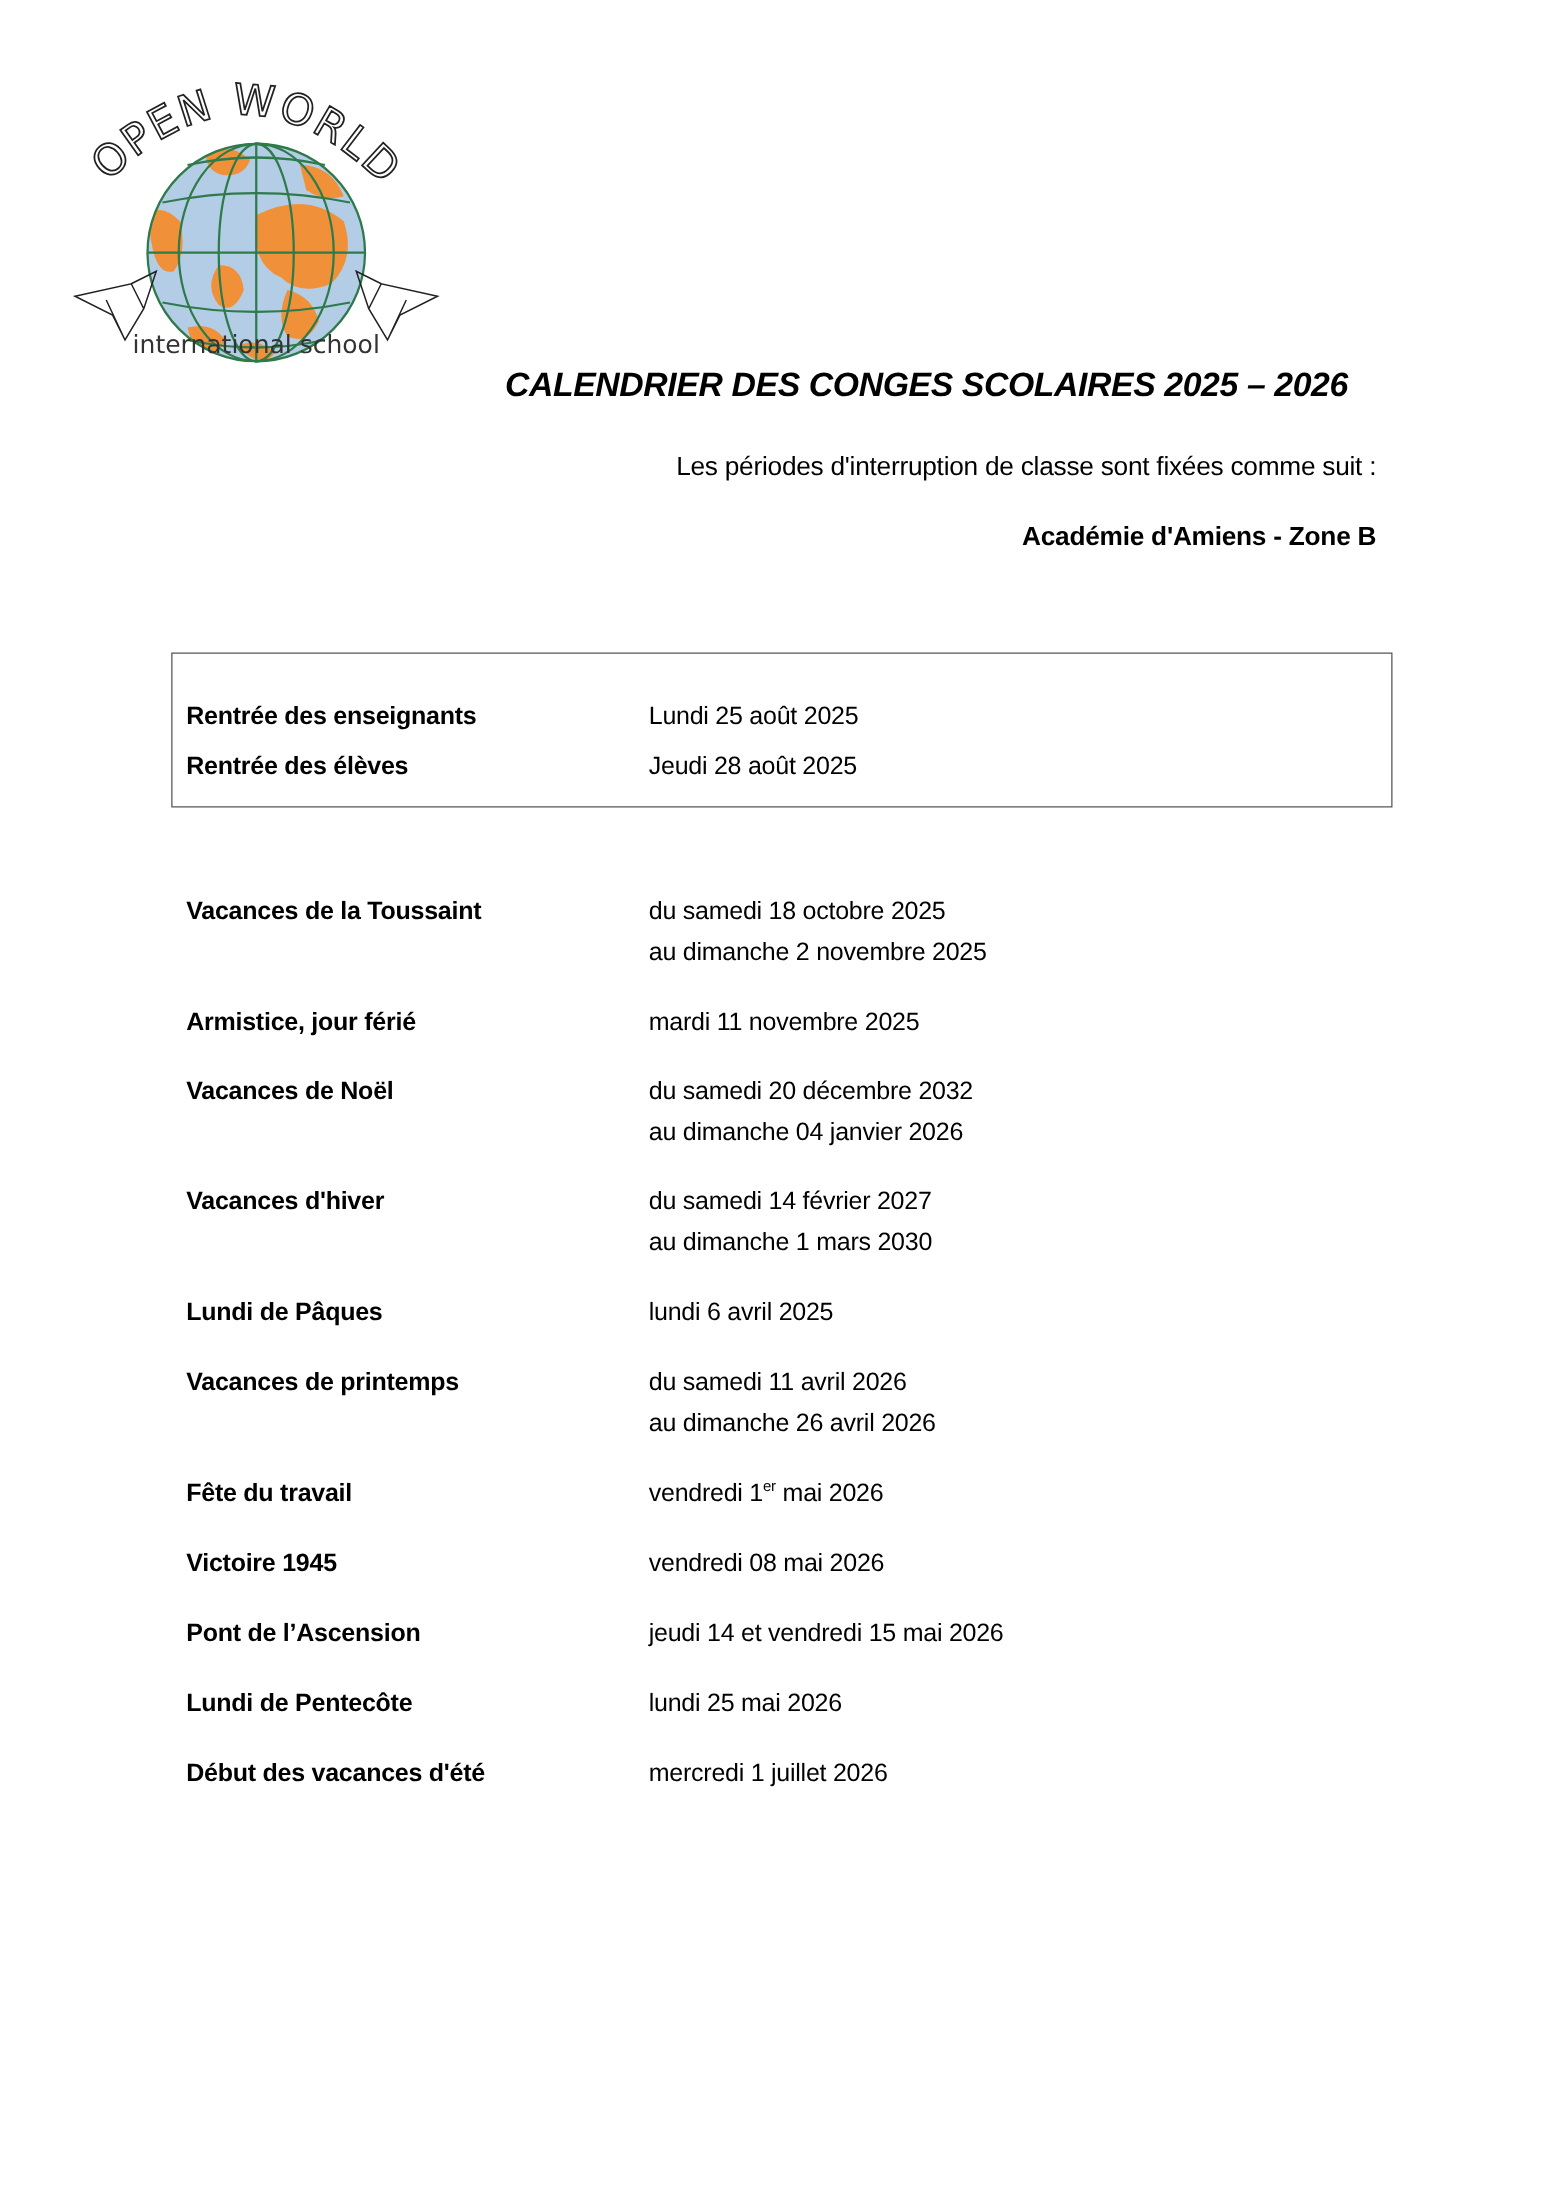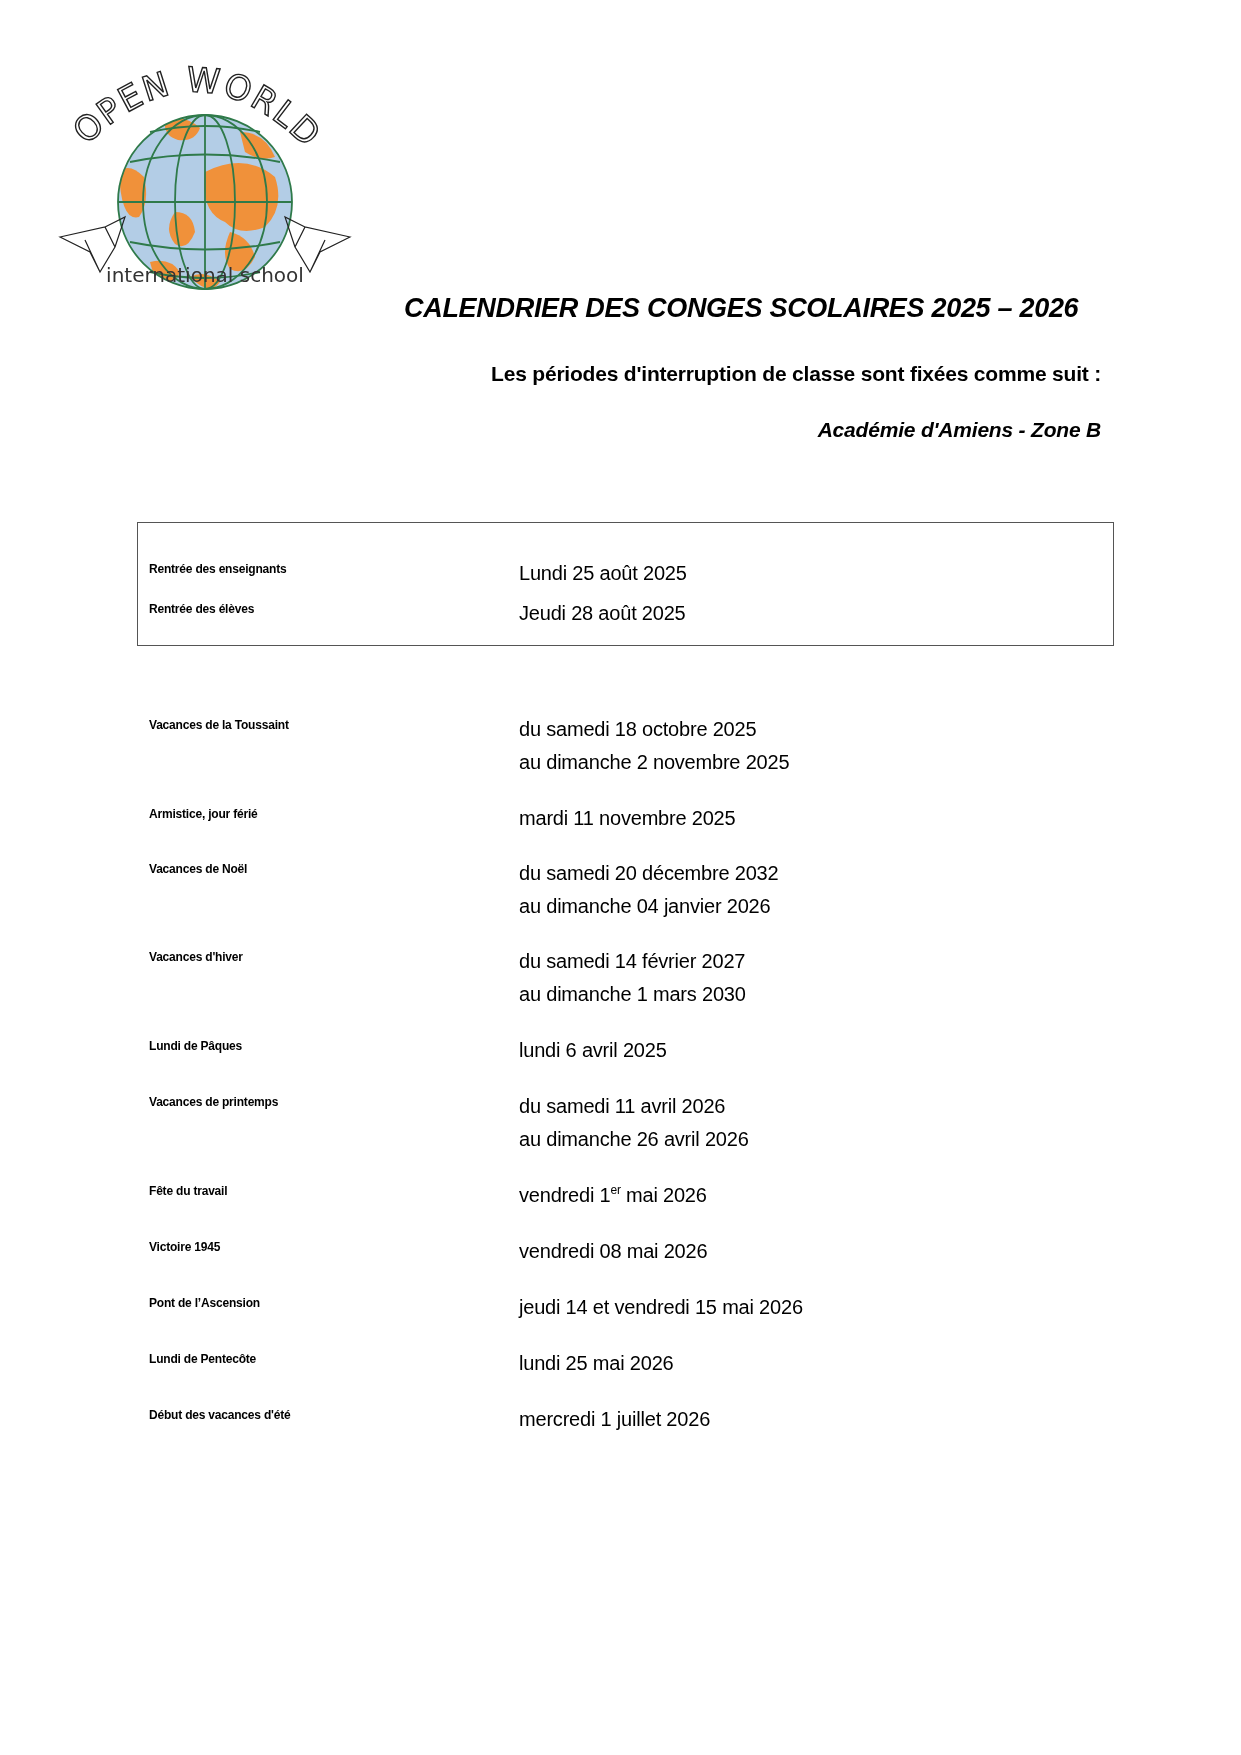--- a/index.html
+++ b/index.html
@@ -7,31 +7,31 @@
       width: 1241px; height: 1755px; position: relative; overflow: hidden;
       font-family: "Liberation Sans", sans-serif; color: #000;
     }
     .logo { position: absolute; left: 55px; top: 62px; width: 300px; height: 265px; }
     .title {
       position: absolute; left: 404px; top: 293px; width: 700px;
       font-size: 27px; font-weight: bold; letter-spacing: -0.3px; white-space: nowrap; font-style: italic;
     }
     .subtitle {
       position: absolute; right: 140px; top: 362px;
-      font-size: 21px; font-weight: bold; white-space: nowrap; letter-spacing: -0.2px;
+      font-size: 21px; font-weight: normal; white-space: nowrap; letter-spacing: -0.2px;
     }
     .zone {
       position: absolute; right: 140px; top: 418px;
-      font-size: 21px; font-weight: bold; white-space: nowrap; letter-spacing: -0.2px; font-style: italic;
+      font-size: 21px; font-weight: bold; white-space: nowrap; letter-spacing: -0.2px;
     }
     .box {
       position: absolute; left: 137px; top: 522px; width: 975px; height: 122px;
       border: 1.5px solid #555;
     }
-    .label { position: absolute; left: 149px; font-weight: bold; font-size: 12px; white-space: nowrap; letter-spacing: -0.2px; }
+    .label { position: absolute; left: 149px; font-weight: bold; font-size: 20px; white-space: nowrap; letter-spacing: -0.2px; }
     .value { position: absolute; left: 519px; font-size: 20px; white-space: nowrap; letter-spacing: -0.2px; text-align: center; }
     sup { font-size: 12px; vertical-align: 8px; line-height: 0; }
   </style>
 </head>
 <body>
 
 <div class="logo">
   <svg width="300" height="265" viewBox="0 0 300 265">
 
     <path id="arc" d="M 30 85 Q 140 -25 250 85" fill="none"></path>

